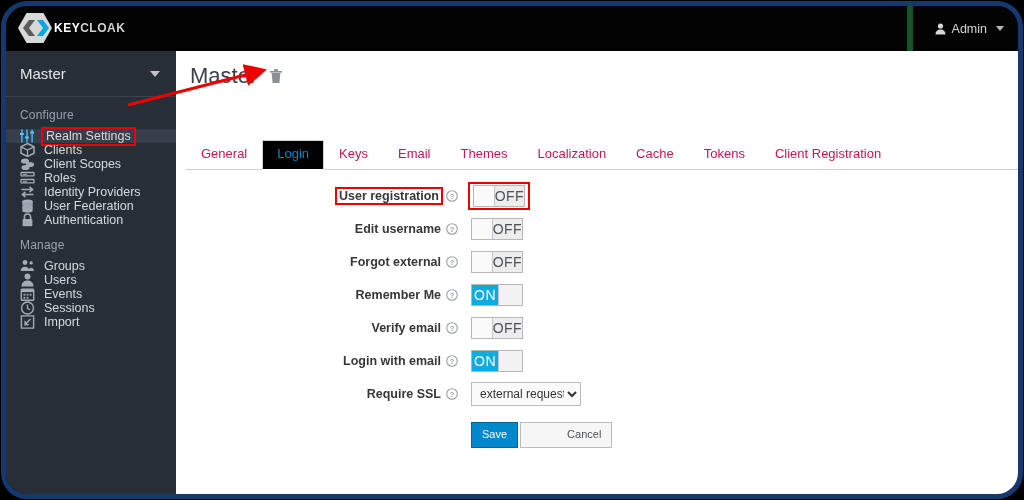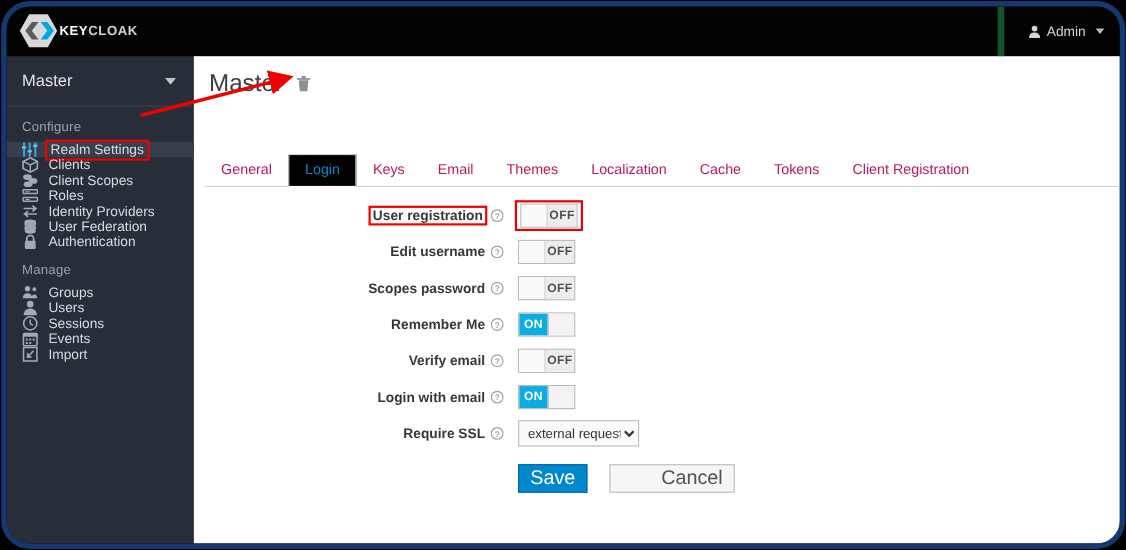--- a/index.html
+++ b/index.html
@@ -209,21 +209,21 @@
     border: 1px solid #b7b7b7;
     display: flex;
     cursor: pointer;
     background: #fff;
     overflow: hidden;
   }
   .toggle .knob { width: 24px; background: #fafafa; }
   .toggle .lab {
     flex: 1;
     display: flex; align-items: center; justify-content: center;
-    font-size: 11px; font-weight: bold;
+    font-size: 14px; font-weight: normal;
     letter-spacing: 0.4px;
   }
   .toggle.off .knob { order: 0; border-right: 1px solid #c6c6c6; }
   .toggle.off .lab { order: 1; background: #ededed; color: #4d5258; }
   .toggle.on .lab { order: 0; background: #0bace0; color: #ffffff; }
   .toggle.on .knob { order: 1; background: #f2f2f2; border-left: 1px solid #c6c6c6; }
 
   select.ssl {
     width: 110px; height: 24px;
     font-size: 12px;
@@ -233,29 +233,29 @@
     background: #fafafa;
     padding-left: 4px;
   }
 
   #btns {
     display: flex;
     margin-top: 12px;
     margin-left: 295px;
   }
   .btn {
-    font-size: 18px;
+    font-size: 11px;
     padding: 4px 10px 5px 10px;
     border: 1px solid;
     cursor: pointer;
     line-height: 15px;
     font-family: "Liberation Sans", sans-serif;
   }
   .btn.primary { background: #0088ce; border-color: #00659c; color: #fff; }
-  .btn.secondary { background: #f6f6f6; border-color: #bbb; color: #4d5258; margin-left: 20px; padding-left: 46px; }
+  .btn.secondary { background: #f6f6f6; border-color: #bbb; color: #4d5258; margin-left: 2px; padding-left: 46px; }
 
   
   #arrow { position: absolute; left: 0; top: 0; width: 1012px; height: 488px; pointer-events: none; z-index: 9; }
 </style>
 </head>
 <body>
 
 <div id="frame">
   <div id="frame-border">
     <div id="viewport">
@@ -381,39 +381,39 @@
                 <svg viewBox="0 0 15 15" width="15" height="15">
                   <circle cx="7.5" cy="4" r="3" fill="#a3abb6"></circle>
                   <path d="M1.5 14 C1.5 9.9 4.3 8 7.5 8 C10.7 8 13.5 9.9 13.5 14 Z" fill="#a3abb6"></path>
                 </svg>
               </span>
               <span>Users</span>
             </div>
             <div class="nav-item">
               <span class="nicon">
                 <svg viewBox="0 0 15 15" width="15" height="15">
-                  <circle cx="7.5" cy="7.5" r="6" fill="none" stroke="#a3abb6" stroke-width="1.4"></circle>
-                  <path d="M7.5 4 L7.5 7.8 L10 9.3" stroke="#a3abb6" stroke-width="1.3" fill="none"></path>
-                </svg>
-              </span>
-              <span>Sessions</span>
-            </div>
-            <div class="nav-item">
-              <span class="nicon">
-                <svg viewBox="0 0 15 15" width="15" height="15">
                   <rect x="1.3" y="2.6" width="12.4" height="11.2" rx="0.8" fill="none" stroke="#a3abb6" stroke-width="1.4"></rect>
                   <rect x="1.3" y="2.6" width="12.4" height="3" fill="#a3abb6"></rect>
                   <rect x="3.5" y="7.3" width="1.8" height="1.8" fill="#a3abb6"></rect>
                   <rect x="6.6" y="7.3" width="1.8" height="1.8" fill="#a3abb6"></rect>
                   <rect x="9.7" y="7.3" width="1.8" height="1.8" fill="#a3abb6"></rect>
                   <rect x="3.5" y="10.4" width="1.8" height="1.8" fill="#a3abb6"></rect>
                   <rect x="6.6" y="10.4" width="1.8" height="1.8" fill="#a3abb6"></rect>
                 </svg>
               </span>
               <span>Events</span>
+            </div>
+            <div class="nav-item">
+              <span class="nicon">
+                <svg viewBox="0 0 15 15" width="15" height="15">
+                  <circle cx="7.5" cy="7.5" r="6" fill="none" stroke="#a3abb6" stroke-width="1.4"></circle>
+                  <path d="M7.5 4 L7.5 7.8 L10 9.3" stroke="#a3abb6" stroke-width="1.3" fill="none"></path>
+                </svg>
+              </span>
+              <span>Sessions</span>
             </div>
             <div class="nav-item">
               <span class="nicon">
                 <svg viewBox="0 0 15 15" width="15" height="15">
                   <path d="M13.6 1.4 L13.6 13.6 L1.4 13.6 L1.4 1.4 Z" fill="none" stroke="#a3abb6" stroke-width="1.4"></path>
                   <path d="M10.5 4.5 L5 10 M5.2 6.4 L5 10.2 L8.8 10" stroke="#a3abb6" stroke-width="1.4" fill="none"></path>
                 </svg>
               </span>
               <span>Import</span>
             </div>
@@ -475,21 +475,21 @@
                 </div>
                 <div class="f-ctl">
                   <div class="toggle off">
                     <div class="knob"></div>
                     <div class="lab">OFF</div>
                   </div>
                 </div>
               </div>
               <div class="f-row">
                 <div class="f-label">
-                  <span class="ltext">Scopes password</span>
+                  <span class="ltext">Forgot external</span>
                   <span style="display: inline-flex;">
                     <svg class="help" viewBox="0 0 12 12" width="12" height="12">
                       <circle cx="6" cy="6" r="5.3" fill="none" stroke="#9aa0a6" stroke-width="1.1"></circle>
                       <text x="6" y="8.9" font-size="7.5" text-anchor="middle" fill="#9aa0a6" font-family="Liberation Sans, sans-serif">?</text>
                     </svg>
                   </span>
                 </div>
                 <div class="f-ctl">
                   <div class="toggle off">
                     <div class="knob"></div>

